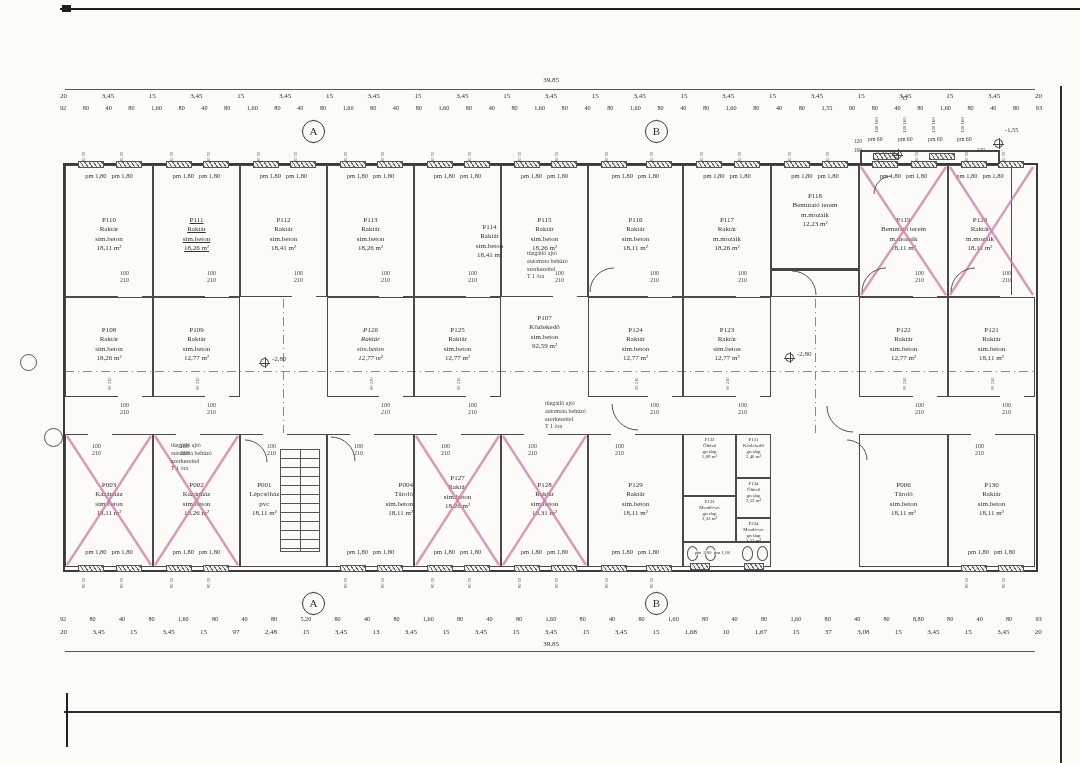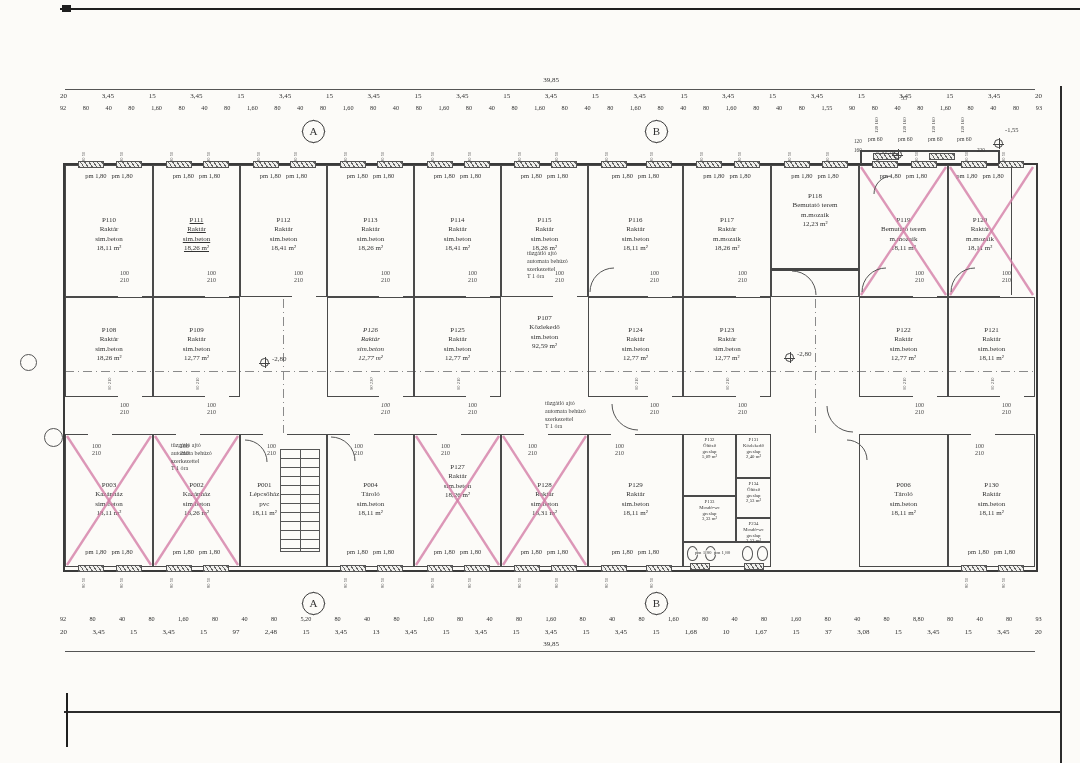--- a/index.html
+++ b/index.html
@@ -258,21 +258,21 @@
         <div class="win" style="left: 49px; top: -5px; width: 26px;"></div>
         <div class="tick" style="left: 52px; top: -4px;">80 50</div>
         <div class="pm" style="top: 6px;">pm 1,80   pm 1,80</div>
         <div class="gap" style="left: 51px; top: 129px; width: 24px; height: 5px;"></div>
         <div class="ddim" style="left: 53px; top: 104px;">
           <div>100</div>
           <div>210</div>
         </div>
       </div>
       <div class="room" style="left: 414px; top: 165px; width: 87px; height: 132px;">
-        <div class="rlabel" style="top: 50px;">
+        <div class="rlabel" style="top: 57px; margin-left: 32px;">
           <div>P114</div>
           <div>Raktár</div>
           <div>sim.beton</div>
           <div>18,41 m²</div>
         </div>
         <div class="win" style="left: 12px; top: -5px; width: 26px;"></div>
         <div class="tick" style="left: 15px; top: -4px;">80 50</div>
         <div class="win" style="left: 49px; top: -5px; width: 26px;"></div>
         <div class="tick" style="left: 52px; top: -4px;">80 50</div>
         <div class="pm" style="top: 6px;">pm 1,80   pm 1,80</div>
@@ -557,39 +557,39 @@
           <div>18,11 m²</div>
         </div>
         <div class="gap" style="left: 22px; top: -2px; width: 24px; height: 5px;"></div>
         <div class="ddim" style="left: 26px; top: 8px;">
           <div>100</div>
           <div>210</div>
         </div>
         <div class="stairs" style="left: 39px; top: 14px; width: 40px; height: 103px;"></div>
       </div>
       <div class="room" style="left: 327px; top: 434px; width: 87px; height: 133px;">
-        <div class="rlabel" style="top: 46px;">
+        <div class="rlabel" style="top: 46px; text-align: right;">
           <div>P004</div>
           <div>Tároló</div>
           <div>sim.beton</div>
           <div>18,11 m²</div>
         </div>
         <div class="win" style="left: 12px; top: 130px; width: 26px;"></div>
         <div class="tick" style="left: 15px; top: 153px;">80 50</div>
         <div class="win" style="left: 49px; top: 130px; width: 26px;"></div>
         <div class="tick" style="left: 52px; top: 153px;">80 50</div>
         <div class="pm" style="top: 113px;">pm 1,80   pm 1,80</div>
         <div class="gap" style="left: 22px; top: -2px; width: 24px; height: 5px;"></div>
         <div class="ddim" style="left: 26px; top: 8px;">
           <div>100</div>
           <div>210</div>
         </div>
       </div>
       <div class="room" style="left: 414px; top: 434px; width: 87px; height: 133px;">
-        <div class="rlabel" style="top: 28px; text-align: center;">
+        <div class="rlabel" style="top: 39px; text-align: center;">
           <div>P127</div>
           <div>Raktár</div>
           <div>sim.beton</div>
           <div>18,26 m²</div>
         </div>
         <div class="win" style="left: 12px; top: 130px; width: 26px;"></div>
         <div class="tick" style="left: 15px; top: 153px;">80 50</div>
         <div class="win" style="left: 49px; top: 130px; width: 26px;"></div>
         <div class="tick" style="left: 52px; top: 153px;">80 50</div>
         <div class="pm" style="top: 113px;">pm 1,80   pm 1,80</div>

